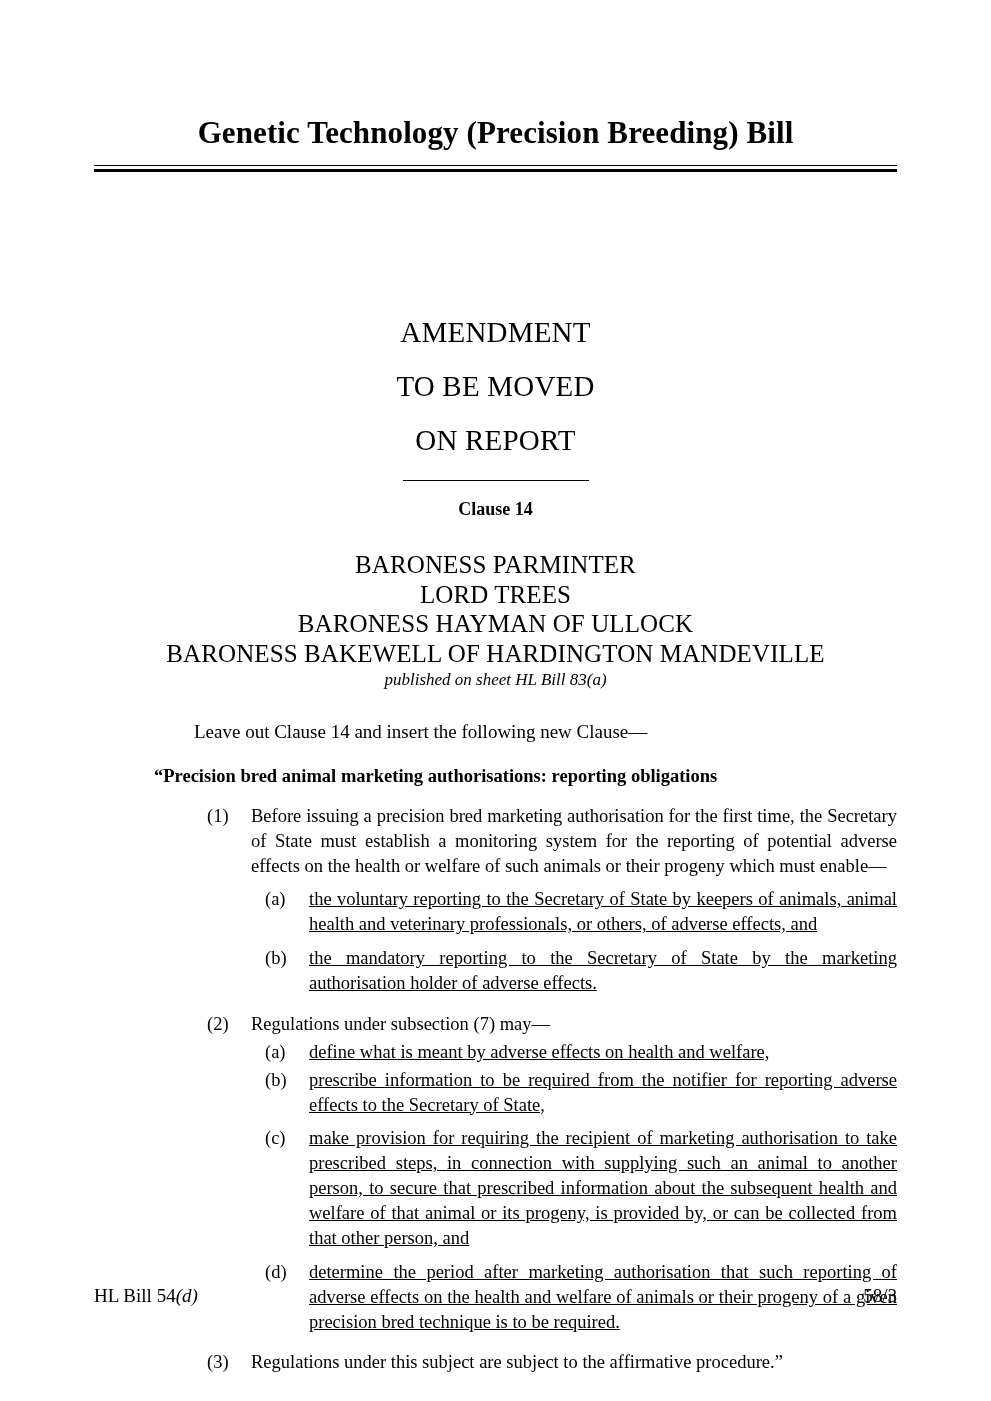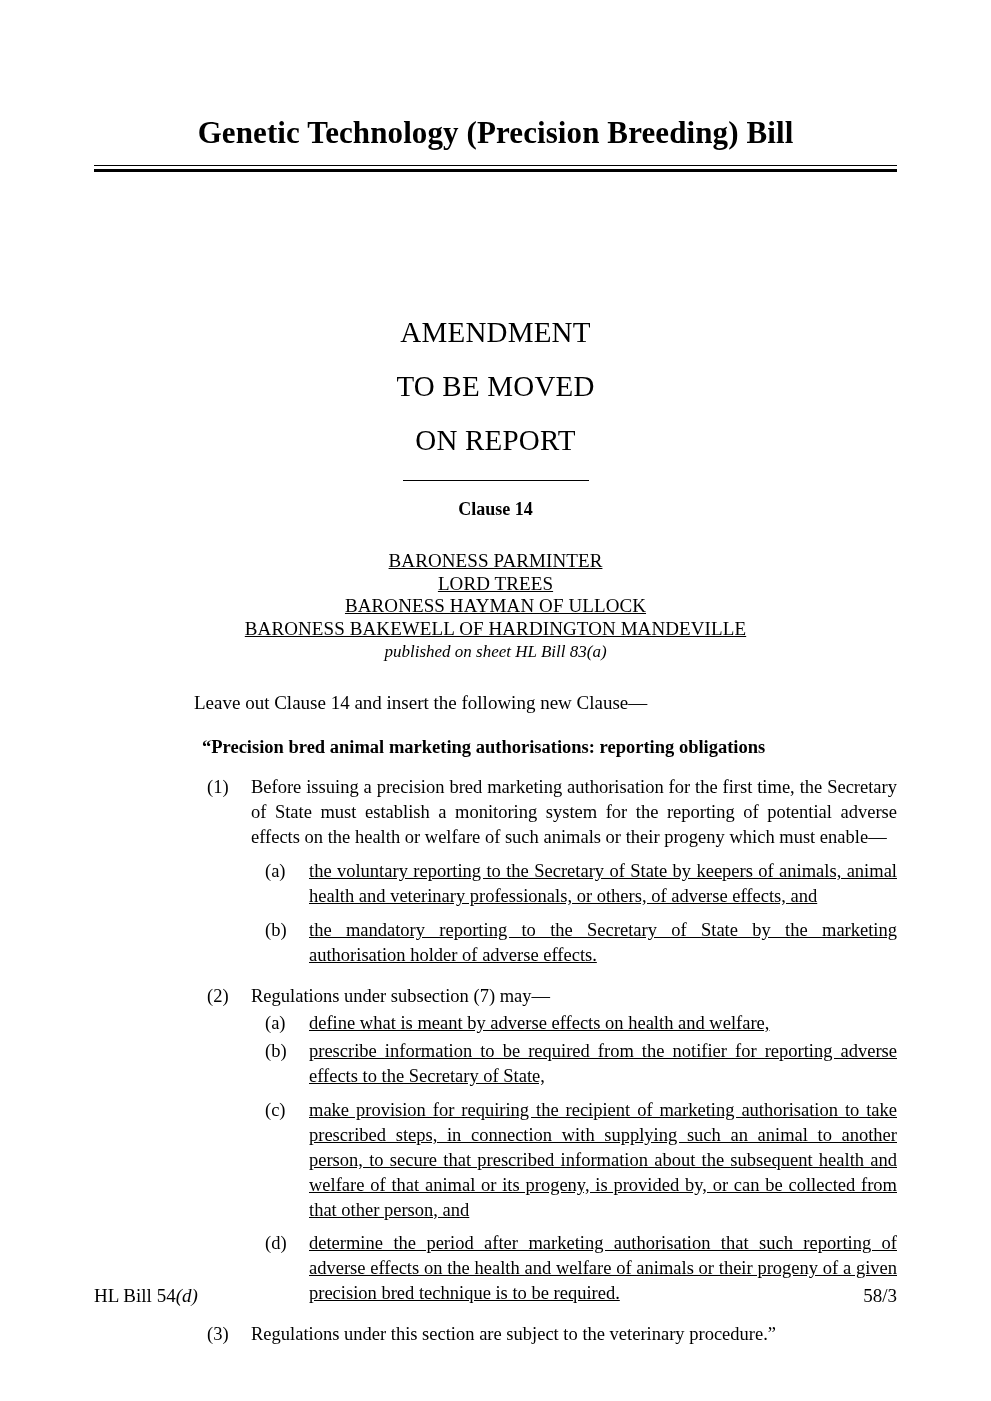--- a/index.html
+++ b/index.html
@@ -76,43 +76,42 @@
     font-size: 18px;
     font-weight: bold;
   }
 
   
   .sponsors {
     margin-top: 30px;
     text-align: center;
   }
   .sponsor {
-    font-size: 19px;
+    font-size: 25px;
     line-height: 1.18;
     letter-spacing: 0.1px;
-    text-decoration: underline;
   }
   .replace-note {
     margin-top: 2px;
     text-align: center;
     font-style: italic;
     font-size: 17px;
     line-height: 1.18;
   }
 
   
   .leadin {
     margin-top: 28px;
     margin-left: 100px;
     font-size: 19px;
     line-height: 1.33;
   }
   .new-clause-title {
     margin-top: 20px;
-    margin-left: 108px;
+    margin-left: 60px;
     font-size: 18.5px;
     font-weight: bold;
     line-height: 1.3;
   }
 
   
   .para {
     display: flex;
     margin-top: 16px;
     margin-left: 113px;
@@ -232,21 +231,21 @@
     <span class="marker">(c)</span>
     <span class="ptext">make provision for requiring the recipient of marketing authorisation to take prescribed steps, in connection with supplying such an animal to another person, to secure that prescribed information about the subsequent health and welfare of that animal or its progeny, is provided by, or can be collected from that other person, and</span>
   </div>
   <div class="subpara">
     <span class="marker">(d)</span>
     <span class="ptext">determine the period after marketing authorisation that such reporting of adverse effects on the health and welfare of animals or their progeny of a given precision bred technique is to be required.</span>
   </div>
 
   <div class="para nojust">
     <span class="marker">(3)</span>
-    <span class="ptext">Regulations under this section are subject to the veterinary procedure.”</span>
+    <span class="ptext">Regulations under this subject are subject to the affirmative procedure.”</span>
   </div>
 
   <div class="footer">
     <div><span>HL Bill 54</span><span class="ital">(d)</span></div>
     <div>58/3</div>
   </div>
 
 </div>
 
 </body></html>

